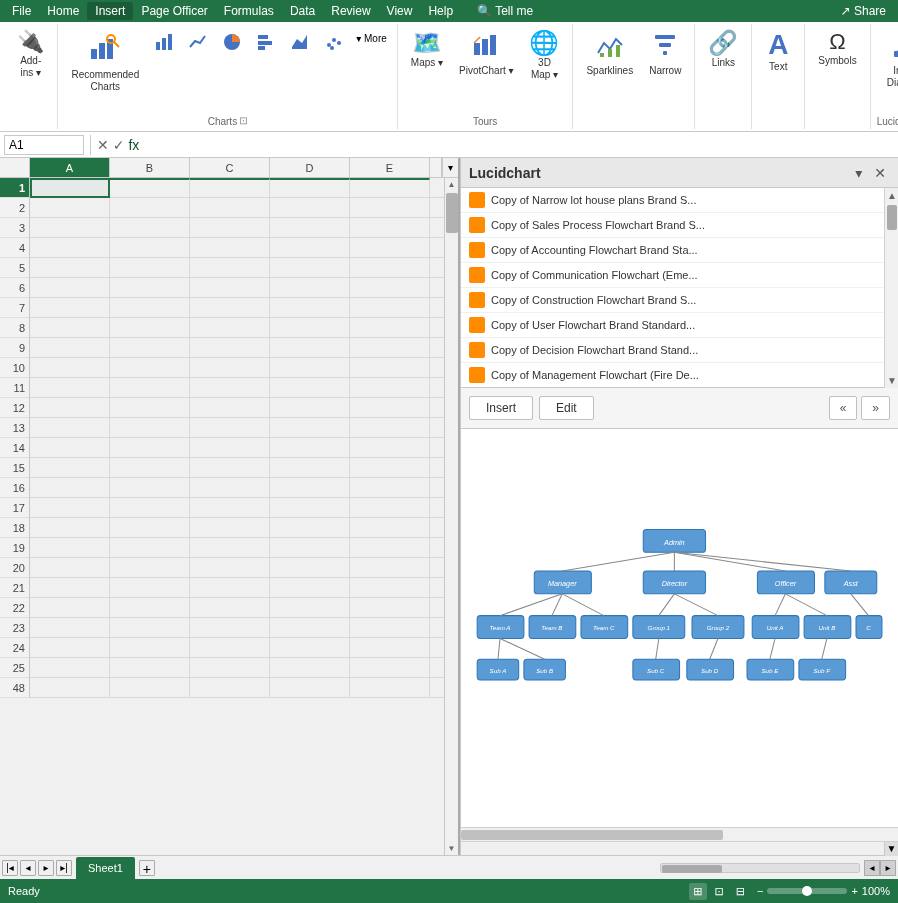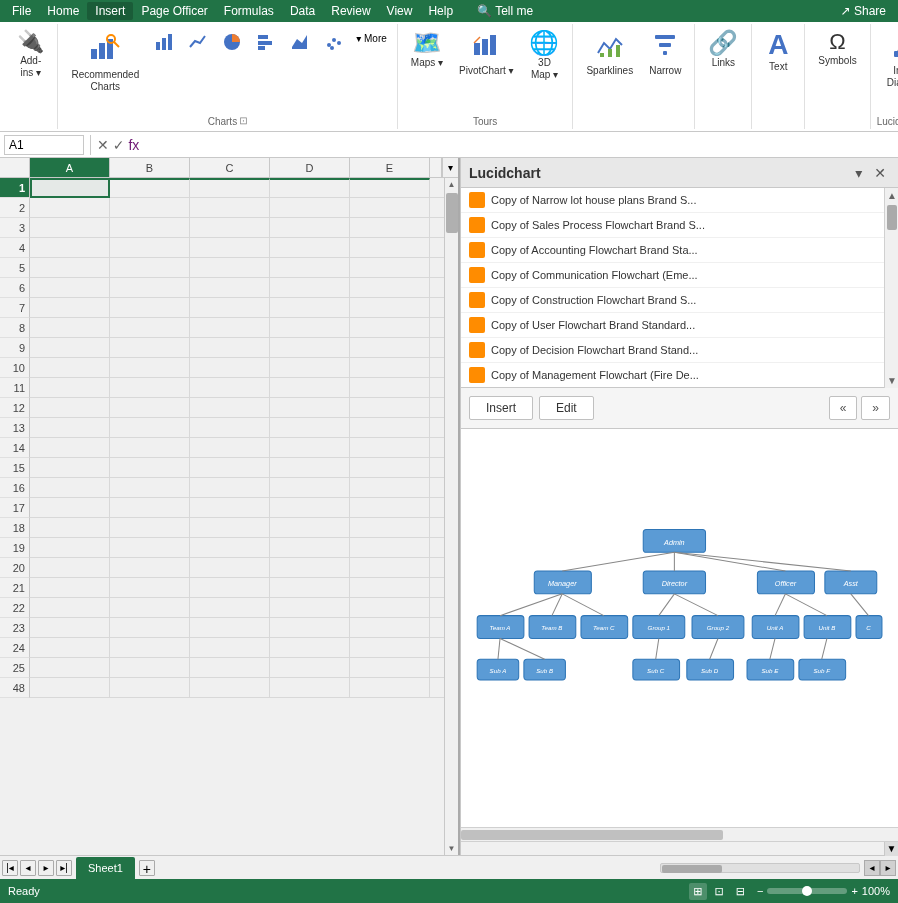--- a/index.html
+++ b/index.html
@@ -525,21 +525,21 @@
     </div>
   </div>
 </div>
 
 <div class="formula-bar">
   <input class="cell-ref" value="A1" style="">
   <div class="formula-divider"></div>
   <div class="formula-icons">
     <span style="cursor:pointer;color:#666;">✕</span>
     <span style="cursor:pointer;color:#666;">✓</span>
-    <span style="cursor:pointer;color:#701a75;">fx</span>
+    <span style="cursor:pointer;color:#14532d;">fx</span>
   </div>
   <input class="formula-input" value="" style="">
 </div>
 
 <div style="display:flex;flex:1;height:calc(903px - 22px - 110px - 26px - 24px - 24px);">
 
   <div style="display:flex;flex-direction:column;width:460px;min-width:460px;border-right:2px solid #aaa;">
 
     <div class="col-headers">
       <div class="row-num-col"></div>

